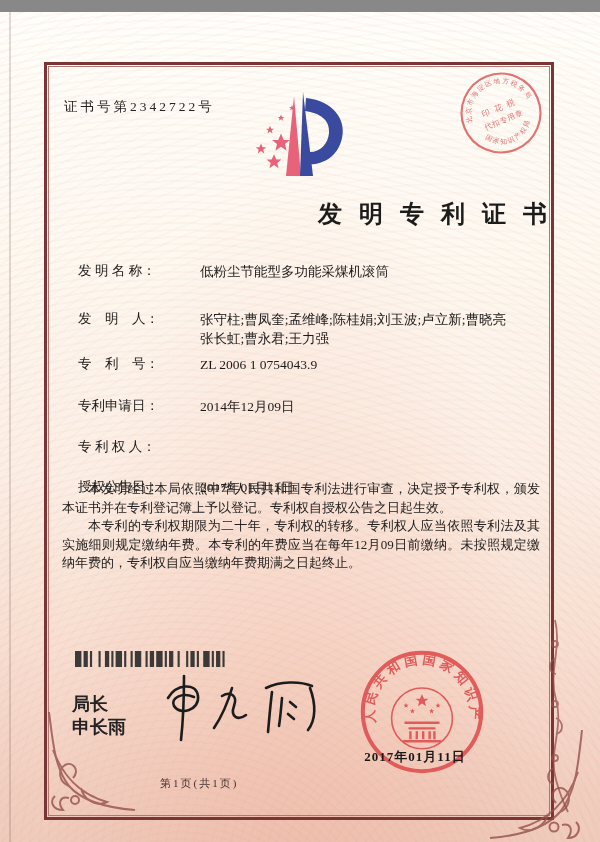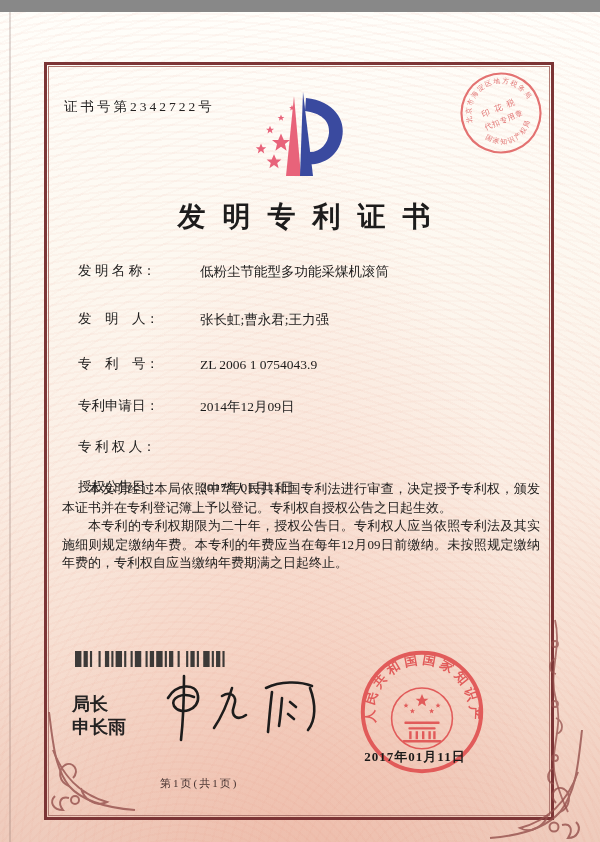--- a/index.html
+++ b/index.html
@@ -20,22 +20,22 @@
 
   .frame { position:absolute; left:44px; top:50px; width:504px; height:752px; border:3px solid #7c3536; }
   .frame-inner { position:absolute; inset:1px; border:1px solid #b07a72; }
 
   .cert-no { position:absolute; left:64px; top:86px; font-size:13.5px; letter-spacing:3px; color:#262424; }
 
   .logo { position:absolute; left:248px; top:74px; width:104px; height:96px; }
 
   .tax-seal { position:absolute; left:458px; top:58px; width:86px; height:86px; transform:rotate(-22deg); opacity:.88; }
 
-  .title { position:absolute; left:44px; top:186px; width:520px; text-align:center;
-           font-size:28px; font-weight:bold; letter-spacing:17px; text-indent:17px; color:#1d1c1c; }
+  .title { position:absolute; left:44px; top:186px; width:520px; text-align:right;
+           font-size:24px; font-weight:bold; letter-spacing:17px; text-indent:17px; color:#1d1c1c; }
 
   .field { position:absolute; left:78px; display:flex; font-size:13.5px; color:#1c1b1b; font-weight:500;gap:48px; }
   .flabel { white-space:pre; width:74px; flex:0 0 74px; }
   .fvalue { line-height:19px; }
 
   .bodytext { position:absolute; left:62px; top:468px; width:478px; font-size:13px;
               line-height:18.6px; color:#232120; text-align:justify; }
   .bodytext p { margin:0; text-indent:2em; }
 
   .barcode { position:absolute; left:75px; top:639px; width:156px; height:16px; }
@@ -103,20 +103,21 @@
   <div class="title">发明专利证书</div>
 
   <div class="field" style="top:250px">
     <span class="flabel">发 明 名 称：</span>
     <span class="fvalue">低粉尘节能型多功能采煤机滚筒</span>
   </div>
 
   <div class="field" style="top:298px">
     <span class="flabel">发　明　人：</span>
     <span class="fvalue">
+      <span style="display:block">张守柱;曹凤奎;孟维峰;陈桂娟;刘玉波;卢立新;曹晓亮</span>
       <span style="display:block">张长虹;曹永君;王力强</span>
     </span>
   </div>
 
   <div class="field" style="top:343px">
     <span class="flabel">专　利　号：</span>
     <span class="fvalue">ZL 2006 1 0754043.9</span>
   </div>
 
   <div class="field" style="top:385px">
@@ -128,21 +129,21 @@
     <span class="flabel">专 利 权 人：</span>
   </div>
 
   <div class="field" style="top:466px">
     <span class="flabel">授权公告日：</span>
     <span class="fvalue">2017年01月11日</span>
   </div>
 
   <div class="bodytext">
     <p>本发明经过本局依照中华人民共和国专利法进行审查，决定授予专利权，颁发本证书并在专利登记簿上予以登记。专利权自授权公告之日起生效。</p>
-    <p>本专利的专利权期限为二十年，授权公告日。专利权人应当依照专利法及其实施细则规定缴纳年费。本专利的年费应当在每年12月09日前缴纳。未按照规定缴纳年费的，专利权自应当缴纳年费期满之日起终止。</p>
+    <p>本专利的专利权期限为二十年，专利权的转移。专利权人应当依照专利法及其实施细则规定缴纳年费。本专利的年费应当在每年12月09日前缴纳。未按照规定缴纳年费的，专利权自应当缴纳年费期满之日起终止。</p>
   </div>
 
   <svg id="barcode" class="barcode" viewBox="0 0 156 16" preserveAspectRatio="none">
       <rect x="0" y="0" width="6.41095890410959" height="16" fill="#3c3a38"></rect>
       <rect x="8.547945205479452" y="0" width="4.273972602739726" height="16" fill="#3c3a38"></rect>
       <rect x="14.958904109589042" y="0" width="2.136986301369863" height="16" fill="#3c3a38"></rect>
       <rect x="23.506849315068493" y="0" width="2.136986301369863" height="16" fill="#3c3a38"></rect>
       <rect x="29.917808219178085" y="0" width="4.273972602739726" height="16" fill="#3c3a38"></rect>
       <rect x="36.328767123287676" y="0" width="2.136986301369863" height="16" fill="#3c3a38"></rect>
       <rect x="40.6027397260274" y="0" width="6.41095890410959" height="16" fill="#3c3a38"></rect>

